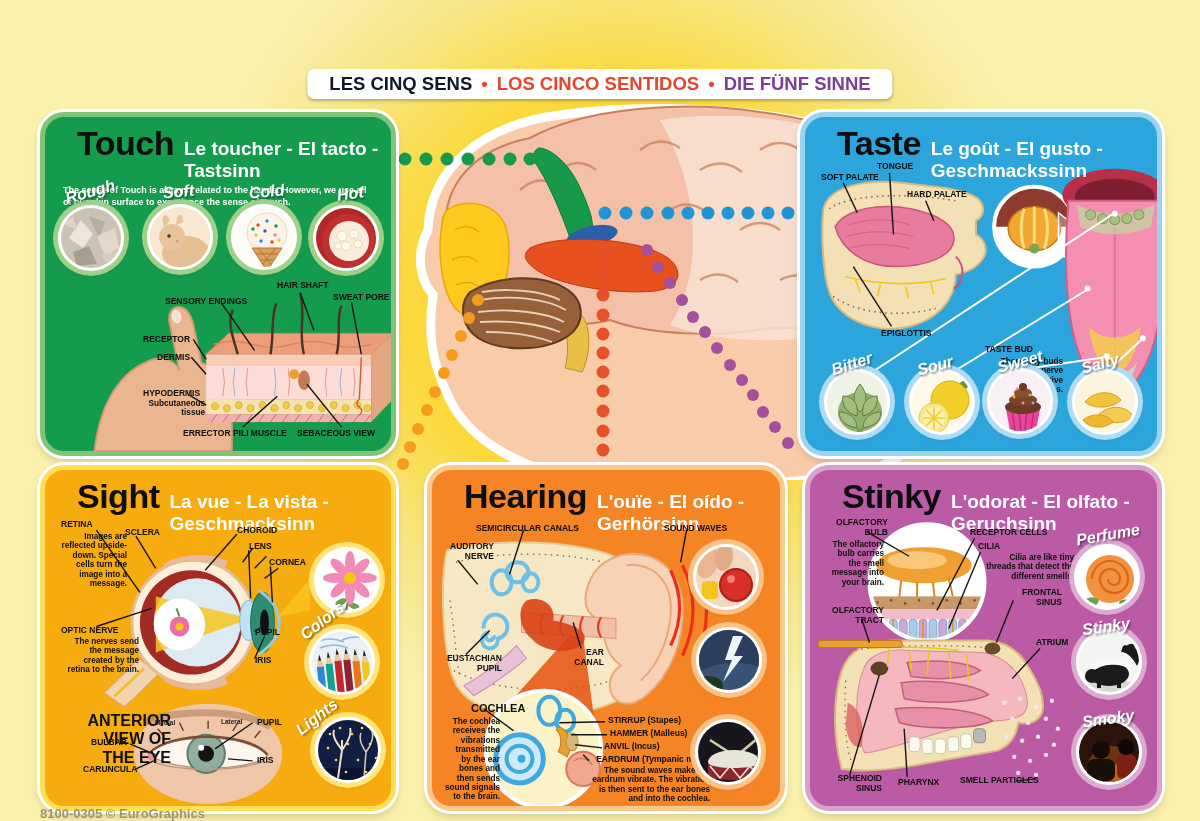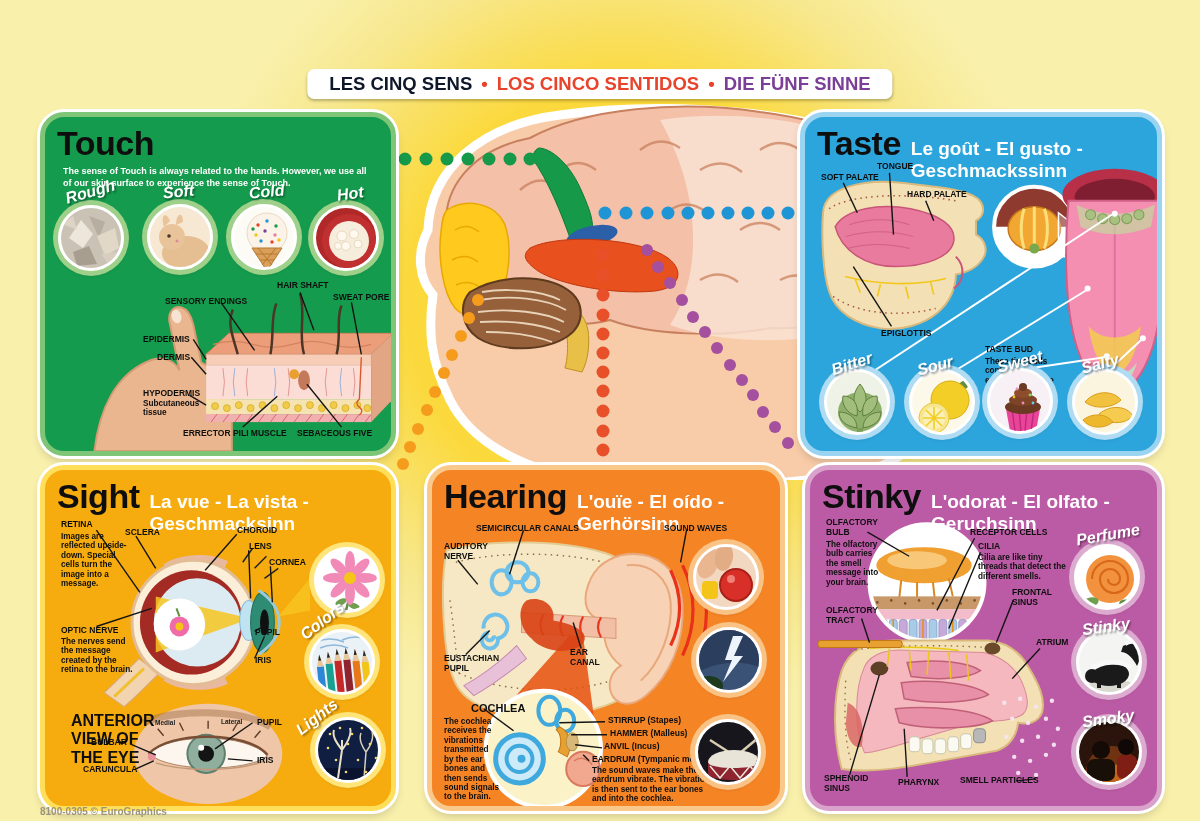--- a/index.html
+++ b/index.html
@@ -16,37 +16,37 @@
     white-space:nowrap;z-index:6;box-shadow:0 2px 3px rgba(0,0,0,.25);}
   .lang .fr{color:#0f172a}.lang .es{color:#E8432B}.lang .de{color:#7B3F98}.lang .dot{color:#E8432B}
   #headsvg{position:absolute;left:380px;top:95px;width:650px;height:385px;z-index:1;}
   .panel{position:absolute;border-radius:24px;z-index:2;box-shadow:0 0 0 3px #fff,0 5px 10px rgba(0,0,0,.18);}
   #touch{left:40px;top:112px;width:356px;height:344px;background:#159B4D;border:5px solid #7FC577;--ring:#9FD08A;}
   #taste{left:800px;top:112px;width:362px;height:344px;background:#2CA5DC;border:5px solid #9BD4F0;--ring:#AFDCF2;}
   #sight{left:40px;top:465px;width:356px;height:346px;background:#F6AC0E;border:5px solid #FFDE59;--ring:#FFE47A;}
   #hearing{left:427px;top:465px;width:358px;height:346px;background:#F58425;border:5px solid #F9C98C;--ring:#F9C386;}
   #smell{left:805px;top:465px;width:357px;height:346px;background:#BC5BA5;border:5px solid #D9A2CB;--ring:#DCABD0;}
   .art{position:absolute;left:0;top:0;width:100%;height:100%;z-index:1;}
-  .phead{position:relative;z-index:2;display:flex;align-items:baseline;gap:10px;padding:7px 0 0 12px;}
+  .phead{position:relative;z-index:2;display:flex;align-items:baseline;gap:10px;padding:7px 0 0 32px;}
   .phead h2{font-size:34px;color:#0E0E0E;letter-spacing:-.5px;font-weight:bold;}
   .phead .sub{font-size:19px;color:#fff;font-weight:bold;}
   .desc{position:relative;z-index:2;color:#fff;font-weight:bold;font-size:9px;line-height:1.3;
     padding:3px 14px 0 18px;width:345px;}
-  .al{position:absolute;font-size:8.5px;font-weight:bold;color:#0E0E0E;line-height:1.15;z-index:3;}
+  .al{position:absolute;font-size:8.5px;font-weight:bold;color:#0E0E0E;line-height:1.15;z-index:3;text-align:right;}
   .al.txt{font-size:8.2px;}
   .al.big{font-size:11px;margin-left:27px;}
   .al.tiny{font-size:6.5px;color:#222;}
   .hand{position:absolute;z-index:4;color:#fff;font-weight:bold;font-style:italic;font-size:16px;
     text-shadow:1px 2px 2px rgba(0,0,0,.4);}
   .pc{position:absolute;width:66px;height:66px;border-radius:50%;border:3px solid #fff;overflow:hidden;
     z-index:3;background:#fff;box-shadow:0 0 0 5px var(--ring),0 3px 5px rgba(0,0,0,.25);}
   .pc svg{display:block;}
   .lead{stroke:#141414;stroke-width:1.4;fill:none;}
   .wlead{stroke:#fff;stroke-width:2;fill:none;}
-  .credit{position:absolute;left:40px;top:806px;font-size:10px;color:#9C9478;z-index:5;font-weight:bold;}
+  .credit{position:absolute;left:40px;top:806px;font-size:13px;color:#9C9478;z-index:5;font-weight:bold;}
 </style>
 </head>
 <body>
 
 <div class="poster">
 
   <div class="lang">
     <span class="fr">LES CINQ SENS</span>
     <span class="dot">•</span>
     <span class="es">LOS CINCO SENTIDOS</span>
@@ -128,20 +128,21 @@
         <circle cx="753" cy="395" r="6"></circle>
         <circle cx="763" cy="412" r="6"></circle>
         <circle cx="775" cy="427" r="6"></circle>
         <circle cx="788" cy="443" r="6"></circle>
     </g>
   </svg>
 
   <div id="touch" class="panel">
     <div class="phead">
       <h2>Touch</h2>
+      <span class="sub">Le toucher - El tacto - Tastsinn</span>
     </div>
     <div class="desc">The sense of Touch is always related to the hands. However, we use all of our skin surface to experience the sense of Touch.</div>
 
     <svg class="art" viewBox="0 0 350 335" preserveAspectRatio="none">
       <g>
         <path d="M50,335 C55,292 72,260 102,246 C115,239 130,242 136,254 L126,206 C124,196 130,189 138,191 C145,193 148,200 150,208 L158,246 C173,254 184,266 189,286 L189,335 Z" fill="#E9B68F" stroke="#D69B74" stroke-width="2"></path>
         <ellipse cx="133" cy="200" rx="5" ry="7" fill="#F6E3D2" transform="rotate(-14 133 200)"></ellipse>
       </g>
       <g>
         <polygon points="163,238 186,217 352,217 330,238" fill="#EC9E7B" stroke="#D4825F"></polygon>
@@ -246,26 +247,26 @@
             <circle cx="42" cy="36" r="4"></circle>
             <circle cx="22" cy="38" r="3.5"></circle>
           </g>
           <path d="M0,44 A33,33 0 0 0 20,66 L0,66 Z" fill="#2A1A14"></path>
         </svg>
     </div>
 
     <div class="al" style="left:120px;top:180px">SENSORY ENDINGS</div>
     <div class="al" style="left:232px;top:164px">HAIR SHAFT</div>
     <div class="al" style="left:288px;top:176px">SWEAT PORE</div>
-    <div class="al" style="left:98px;top:218px">EPIDERMIS</div>
+    <div class="al" style="left:98px;top:218px">RECEPTOR</div>
     <div class="al" style="left:112px;top:236px">DERMIS</div>
     <div class="al" style="left:98px;top:272px">HYPODERMIS</div>
     <div class="al txt" style="left:98px;top:282px;width:62px">Subcutaneous tissue</div>
     <div class="al" style="left:138px;top:312px">ERRECTOR PILI MUSCLE</div>
-    <div class="al" style="left:252px;top:312px">SEBACEOUS FIVE</div>
+    <div class="al" style="left:252px;top:312px">SEBACEOUS VIEW</div>
   </div>
 
   <div id="taste" class="panel">
     <div class="phead">
       <h2>Taste</h2>
       <span class="sub">Le goût - El gusto - Geschmackssinn</span>
     </div>
 
     <svg class="art" viewBox="0 0 350 335" preserveAspectRatio="none">
       <g>

